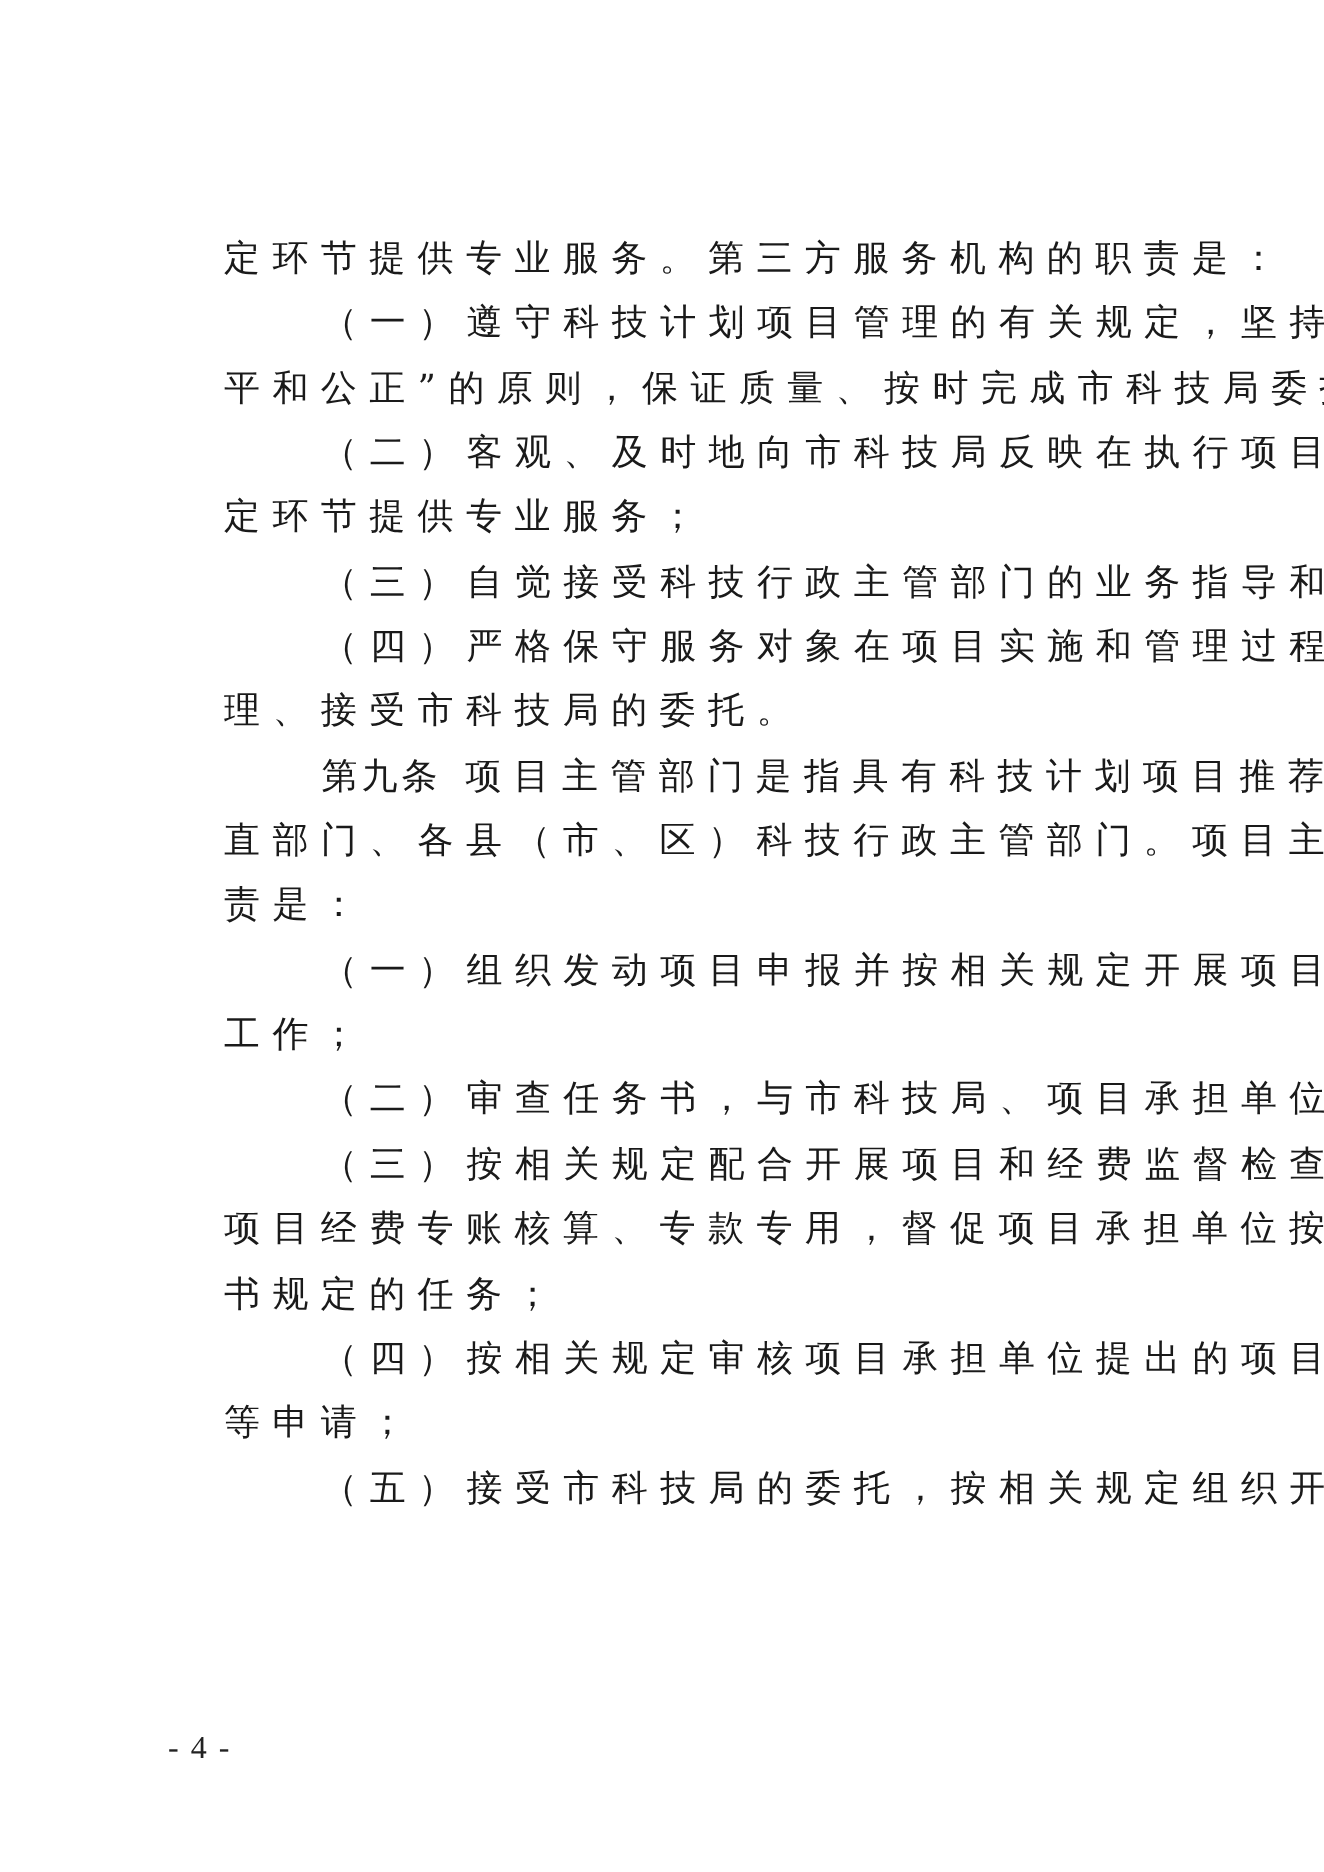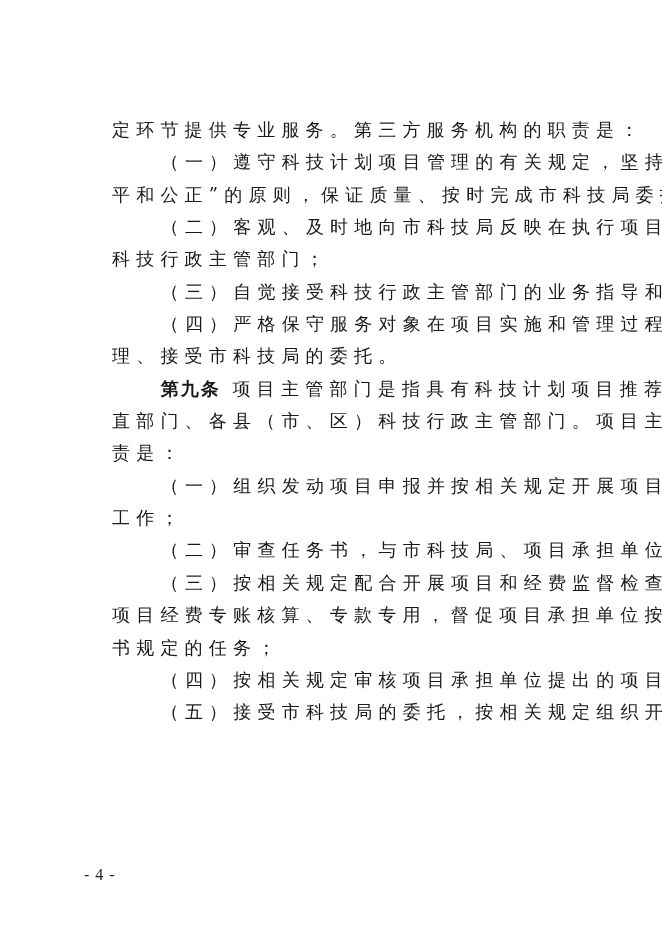--- a/index.html
+++ b/index.html
@@ -27,51 +27,52 @@
       line-height: 32.35px;
       font-size: 18px;
       letter-spacing: 6.2px;
       white-space: nowrap;
       overflow: visible;
     }
     .indent {
       padding-left: 48.7px;
     }
     .bold {
-      font-weight: bold;
+      font-weight: normal;
       letter-spacing: 2px;
     }
     .page-number {
       position: absolute;
       left: 84px;
       top: 866px;
       font-family: "Liberation Serif", serif;
       font-size: 16px;
       color: #222;
       letter-spacing: 1px;
     }
   </style>
 </head>
 <body>
 
 <div class="page">
   <div class="line">定环节提供专业服务。第三方服务机构的职责是：</div>
   <div class="line indent">（一）遵守科技计划项目管理的有关规定，坚持“公开、公</div>
   <div class="line">平和公正”的原则，保证质量、按时完成市科技局委托的各项服</div>
   <div class="line indent">（二）客观、及时地向市科技局反映在执行项目管理服务过</div>
-  <div class="line">科技行政主管部门；</div>
+  <div class="line">定环节提供专业服务；</div>
   <div class="line indent">（三）自觉接受科技行政主管部门的业务指导和监督检查；</div>
   <div class="line indent">（四）严格保守服务对象在项目实施和管理过程中的各项管</div>
   <div class="line">理、接受市科技局的委托。</div>
   <div class="line indent"><span class="bold">第九条</span><span> 项目主管部门是指具有科技计划项目推荐职能的市</span></div>
   <div class="line">直部门、各县（市、区）科技行政主管部门。项目主管部门的职</div>
   <div class="line">责是：</div>
   <div class="line indent">（一）组织发动项目申报并按相关规定开展项目审查和推荐</div>
   <div class="line">工作；</div>
   <div class="line indent">（二）审查任务书，与市科技局、项目承担单位签订任务书；</div>
   <div class="line indent">（三）按相关规定配合开展项目和经费监督检查，督促落实</div>
   <div class="line">项目经费专账核算、专款专用，督促项目承担单位按期完成任务</div>
   <div class="line">书规定的任务；</div>
   <div class="line indent">（四）按相关规定审核项目承担单位提出的项目变更、结题</div>
+  <div class="line">等申请；</div>
   <div class="line indent">（五）接受市科技局的委托，按相关规定组织开展项目监督</div>
 </div>
 
 <div class="page-number">- 4 -</div>
 
 </body></html>

